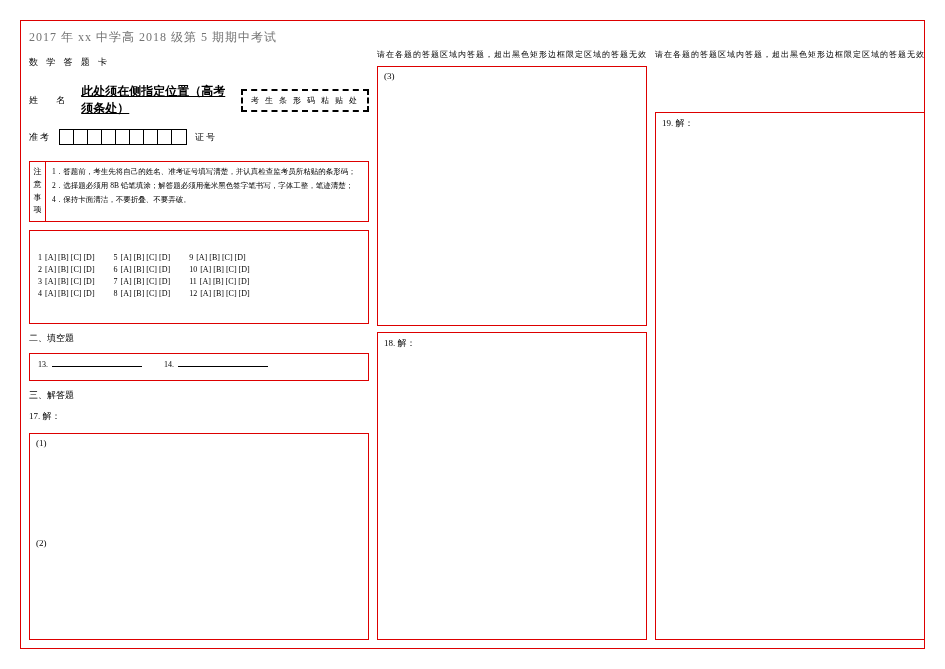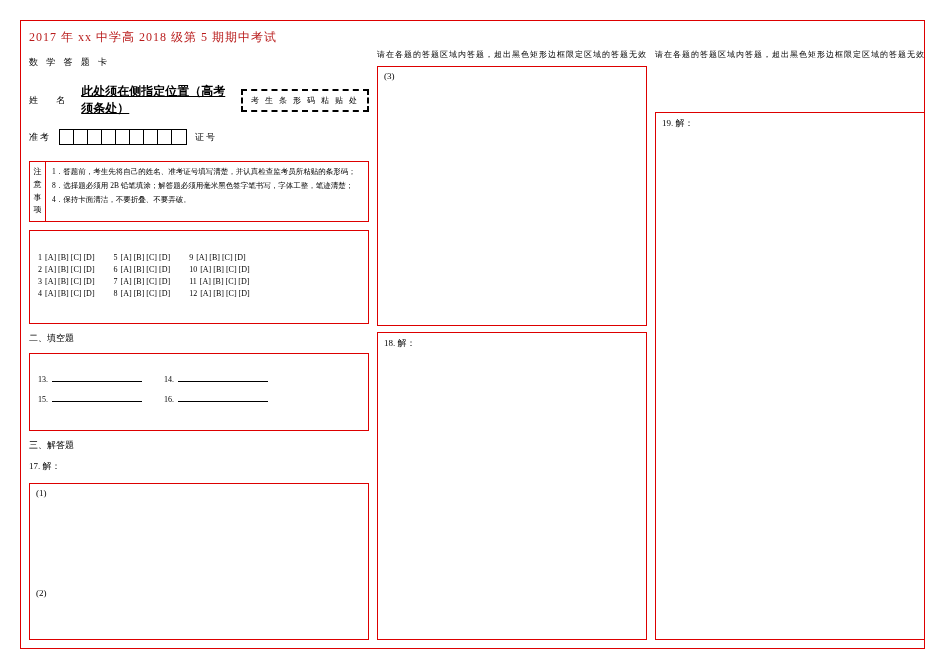--- a/index.html
+++ b/index.html
@@ -29,21 +29,21 @@
     .col3 { flex: 1; }
     .col-header {
       font-size: 8px;
       letter-spacing: 1px;
       text-align: center;
       white-space: nowrap;
       margin-top: 20px;
     }
     .title {
       font-size: 12px;
-      color: #b91c1c;
+      color: #737373;
       letter-spacing: 1px;
       margin-bottom: 4px;
     }
     .subtitle {
       font-size: 9px;
       letter-spacing: 3px;
       margin-bottom: 8px;
     }
     .name-row {
       display: flex;
@@ -122,21 +122,21 @@
       display: flex;
       gap: 18px;
     }
     .mc-colitem > div {
       margin-bottom: 3px;
       white-space: nowrap;
     }
     .bubble { margin: 0 1px; }
     .fill-block {
       border: 1px solid #d00;
-      padding: 18px 8px;
+      padding: 3px 8px;
       font-size: 8px;
     }
     .fill-row {
       display: flex;
       gap: 22px;
       margin-bottom: 8px;
     }
     .fill-item {
       display: flex;
       align-items: baseline;
@@ -188,21 +188,21 @@
 
     <div class="notice-block">
       <div class="notice-side">
         <span>注</span>
         <span>意</span>
         <span>事</span>
         <span>项</span>
       </div>
       <div class="notice-content">
         <p>1．答题前，考生先将自己的姓名、准考证号填写清楚，并认真检查监考员所粘贴的条形码；</p>
-        <p>8．选择题必须用 2B 铅笔填涂；解答题必须用毫米黑色签字笔书写，字体工整，笔迹清楚；</p>
+        <p>2．选择题必须用 8B 铅笔填涂；解答题必须用毫米黑色签字笔书写，字体工整，笔迹清楚；</p>
         <p>4．保持卡面清洁，不要折叠、不要弄破。</p>
       </div>
     </div>
 
     <div class="mc-block">
       <div class="mc-cols" id="mc-area">
           <div class="mc-colitem">
             <div>1 <span class="bubble">[A]</span><span class="bubble">[B]</span><span class="bubble">[C]</span><span class="bubble">[D]</span></div>
             <div>2 <span class="bubble">[A]</span><span class="bubble">[B]</span><span class="bubble">[C]</span><span class="bubble">[D]</span></div>
             <div>3 <span class="bubble">[A]</span><span class="bubble">[B]</span><span class="bubble">[C]</span><span class="bubble">[D]</span></div>
@@ -228,30 +228,20 @@
       <div class="fill-row">
         <div class="fill-item">
           <span>13.</span>
           <span class="fill-line"></span>
         </div>
         <div class="fill-item">
           <span>14.</span>
           <span class="fill-line"></span>
         </div>
       </div>
-      <div class="fill-row">
-        <div class="fill-item">
-          <span>15.</span>
-          <span class="fill-line"></span>
-        </div>
-        <div class="fill-item">
-          <span>16.</span>
-          <span class="fill-line"></span>
-        </div>
-      </div>
     </div>
 
     <div class="sec-label">三、解答题</div>
     <div class="qlabel">17. 解：</div>
     <div class="bigbox">
       <div>(1)</div>
       <div style="height:90px"></div>
       <div>(2)</div>
     </div>
   </div>

